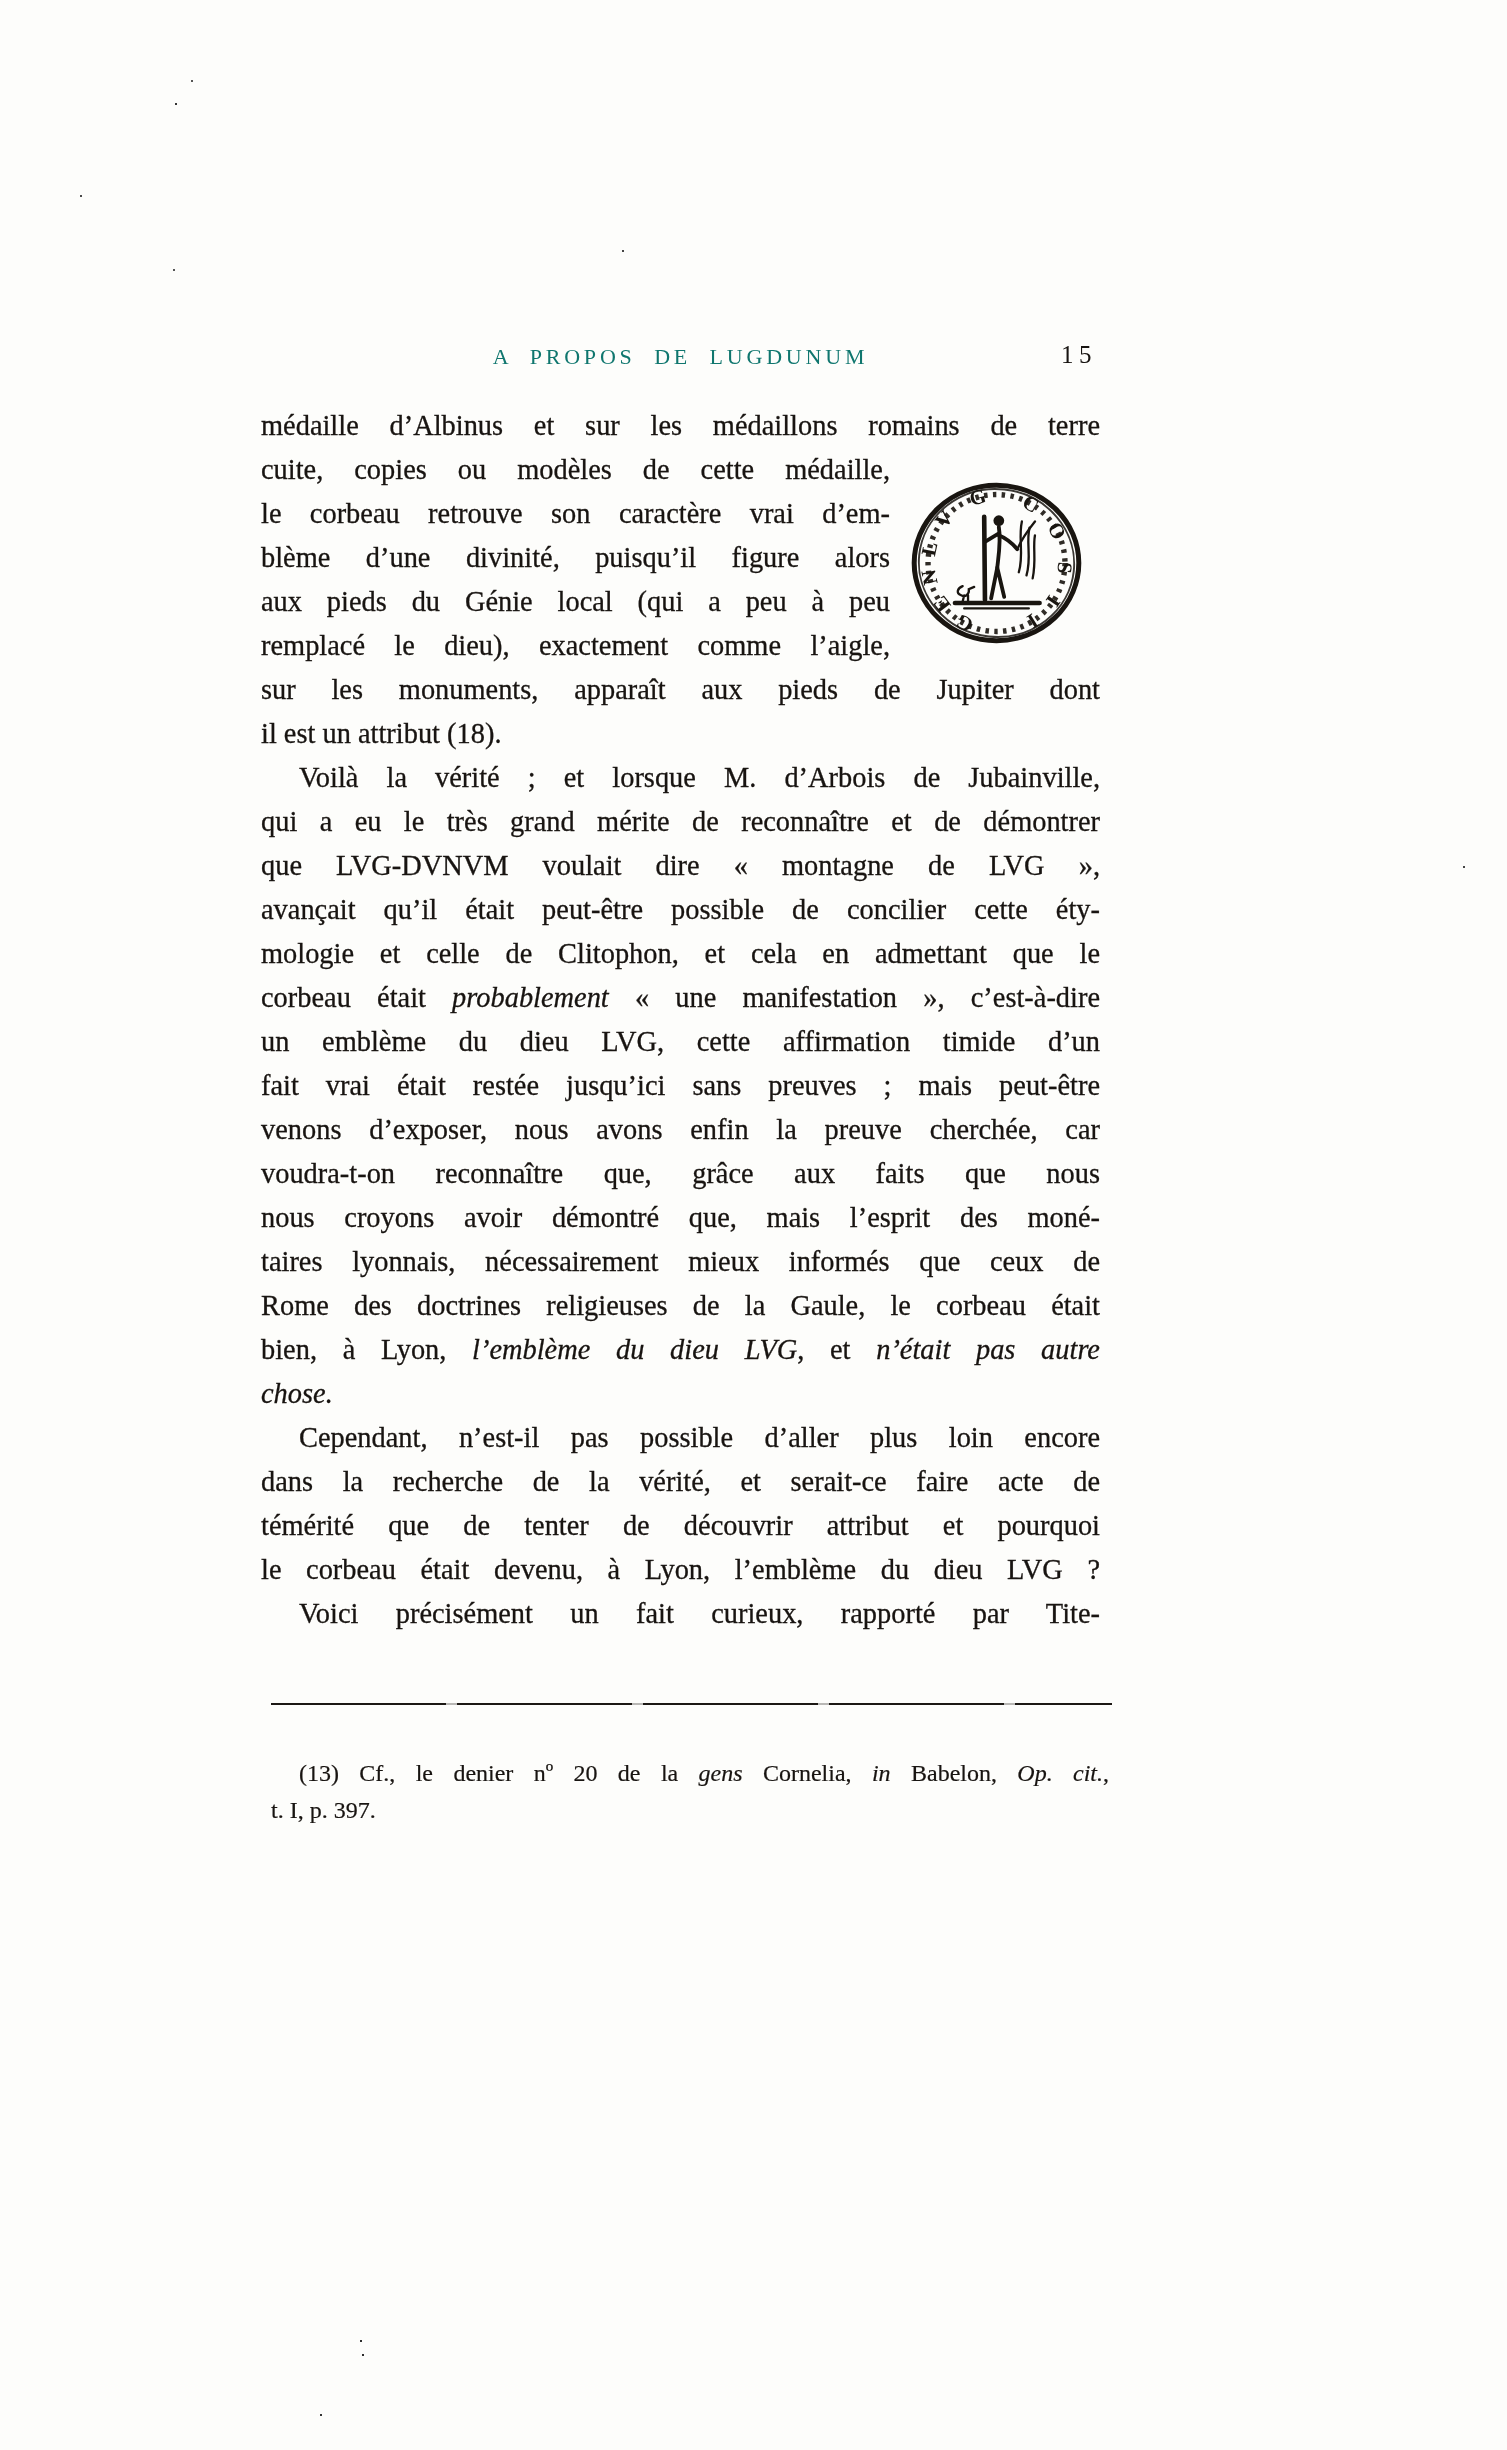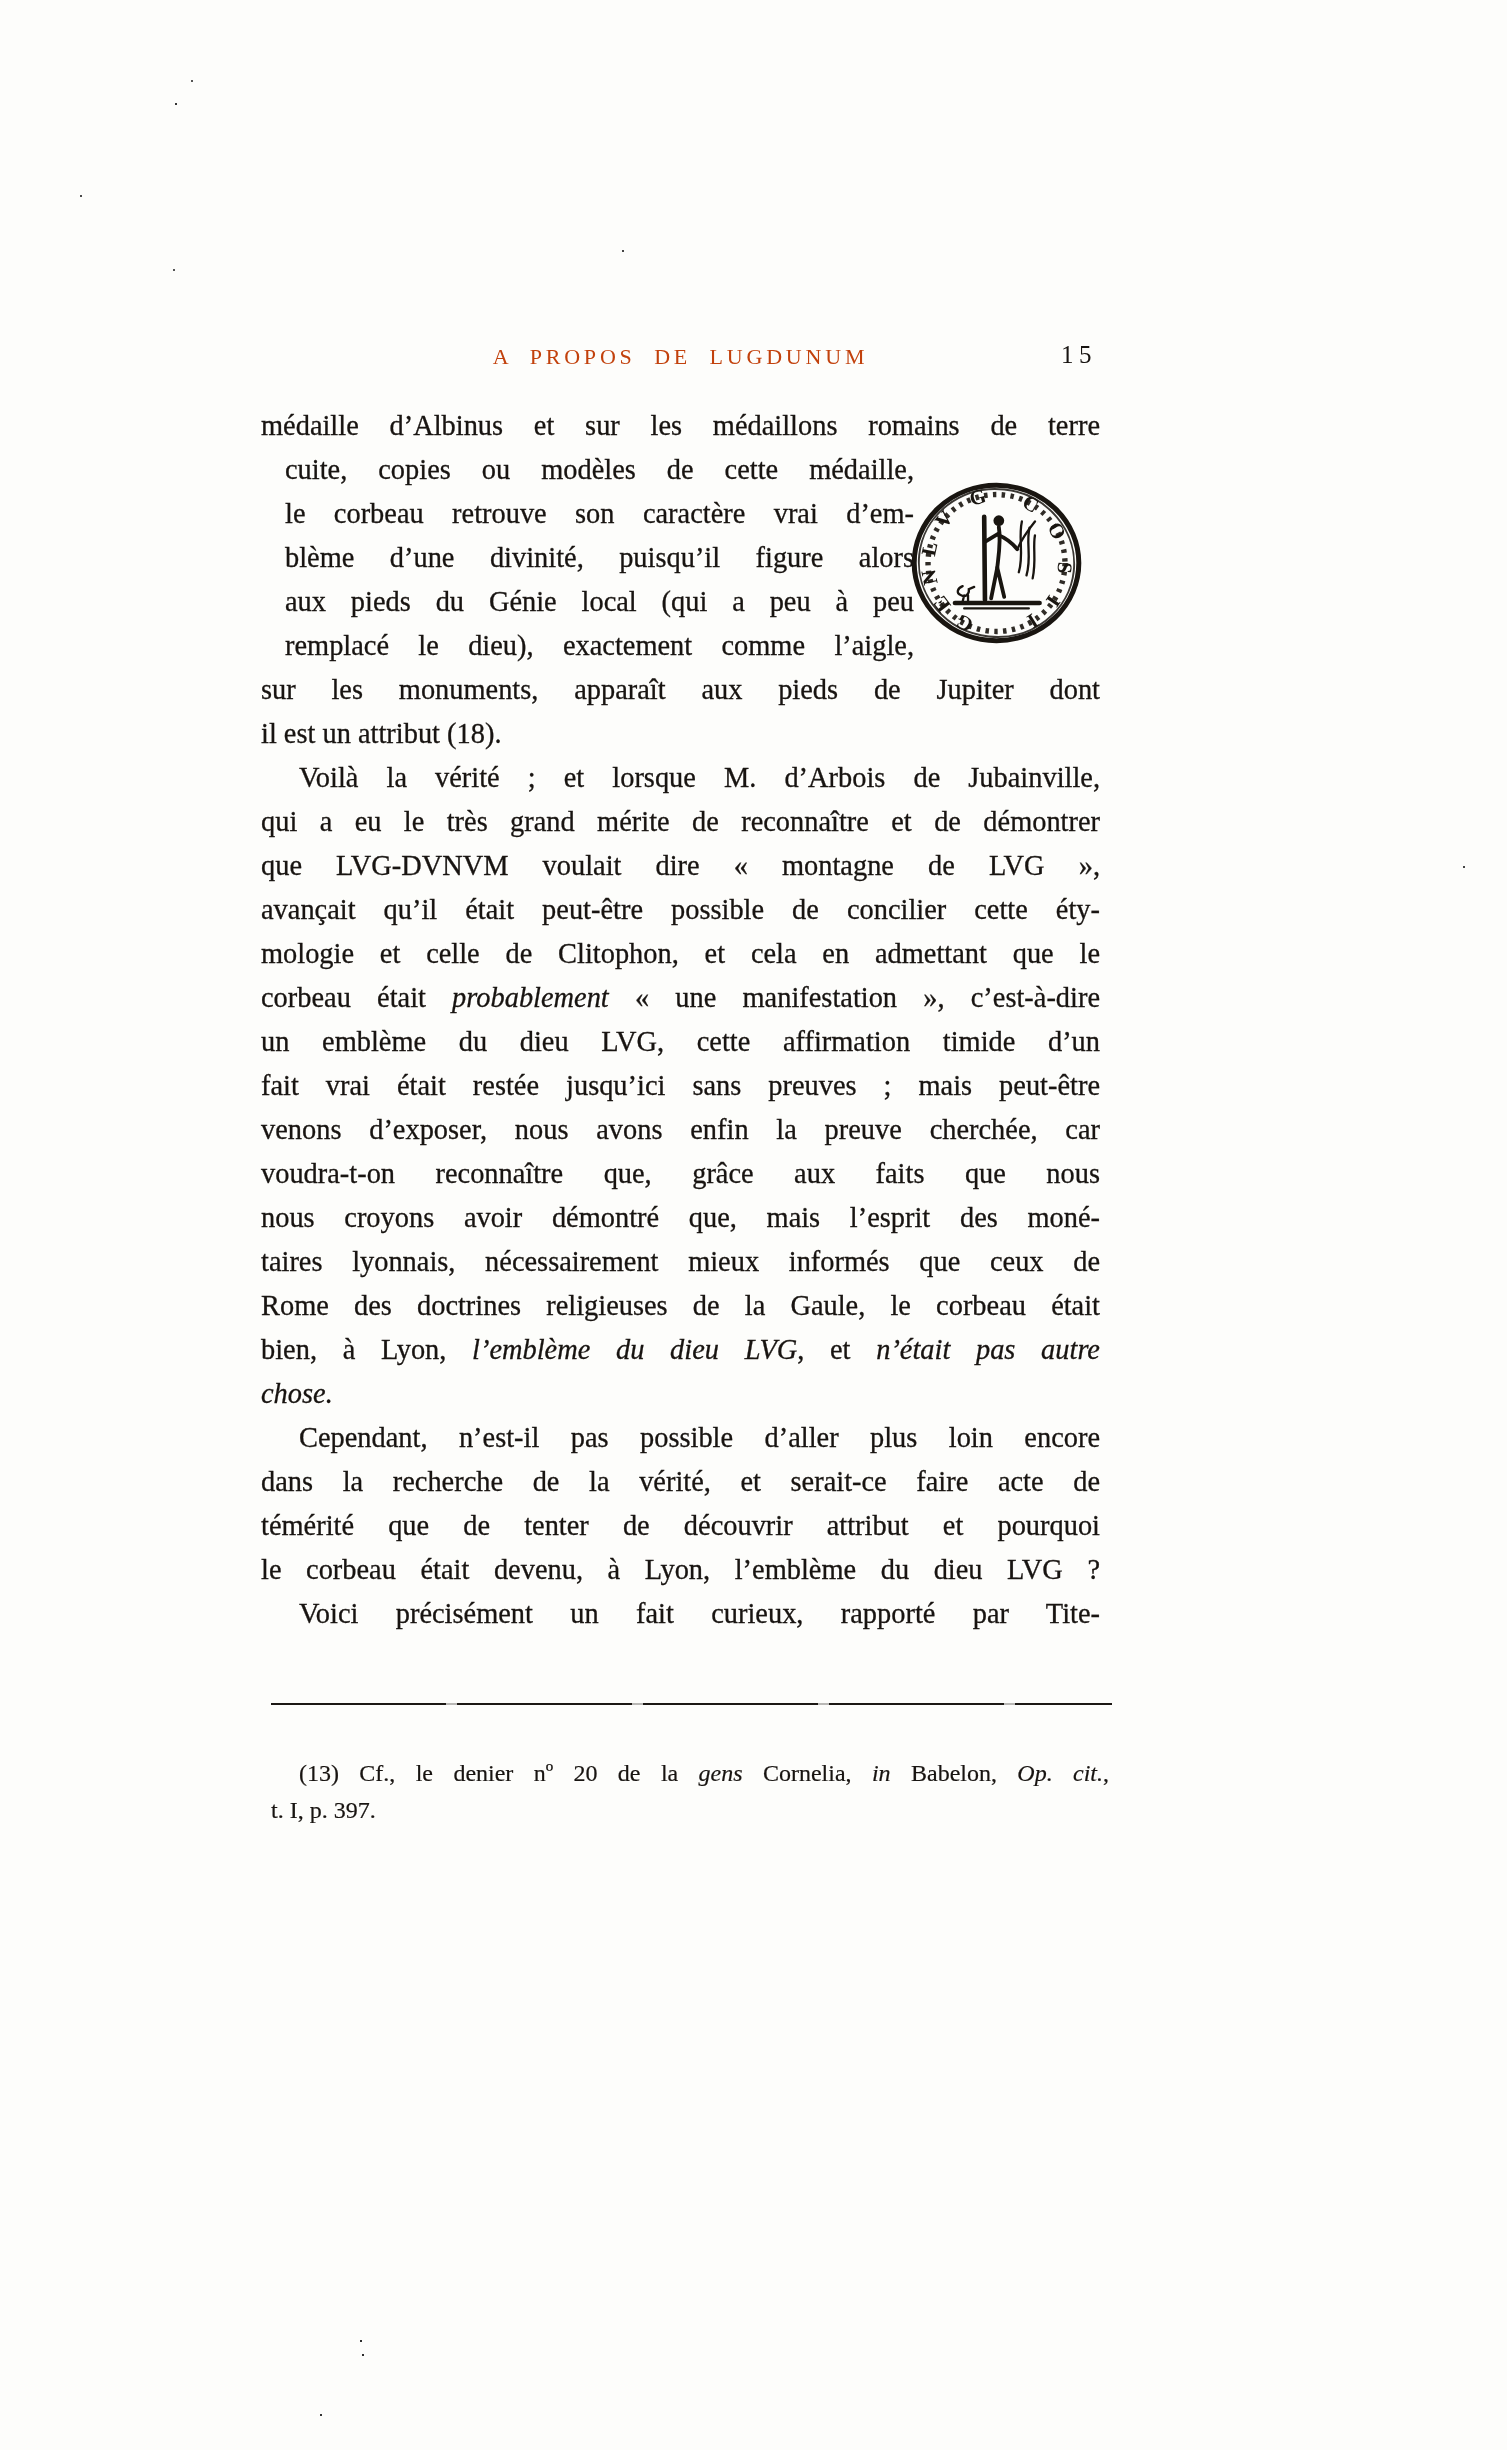--- a/index.html
+++ b/index.html
@@ -23,29 +23,29 @@
       radial-gradient(circle 1.2px at 1113px 498px,#333 55%,transparent 56%),
       radial-gradient(circle 1.4px at 1464px 867px,#444 55%,transparent 56%),
       radial-gradient(circle 1.2px at 1122px 1414px,#555 55%,transparent 56%),
       radial-gradient(circle 1.5px at 361px 2341px,#2c2c2c 55%,transparent 56%),
       radial-gradient(circle 1.5px at 363px 2355px,#2c2c2c 55%,transparent 56%),
       radial-gradient(circle 1.3px at 321px 2415px,#333 55%,transparent 56%),
       radial-gradient(circle 1.2px at 1453px 619px,#666 55%,transparent 56%);
     background-repeat:no-repeat;
   }
   .running-head{position:absolute;left:261px;top:344px;width:839px;height:35px;}
-  .head-title{display:block;text-align:center;font-size:22px;letter-spacing:3.8px;word-spacing:9.2px;color:#c2410c;}
+  .head-title{display:block;text-align:center;font-size:22px;letter-spacing:3.8px;word-spacing:9.2px;color:#0f766e;}
   .folio{position:absolute;right:3.1px;top:-3.1px;font-size:25px;letter-spacing:5.4px;}
 
   .bodytext{
     position:absolute;left:261px;top:404px;width:839px;
     font-size:28.4px;line-height:44px;-webkit-text-stroke:0.3px #181411;
   }
   .line{text-align:justify;text-align-last:justify;}
-  .line.short{width:629px;margin-left:24px;}
+  .line.short{width:629px;}
   .line.last{text-align-last:left;}
   .line.indent{text-indent:38px;}
   .line i{}
 
   .separator{
     position:absolute;left:271px;top:1703px;width:841px;height:2.3px;
     background:repeating-linear-gradient(90deg,#1c1814 0 175px,rgba(28,24,20,.3) 175px 186px);
   }
   .footnote{
     position:absolute;left:271px;top:1755px;width:838px;

